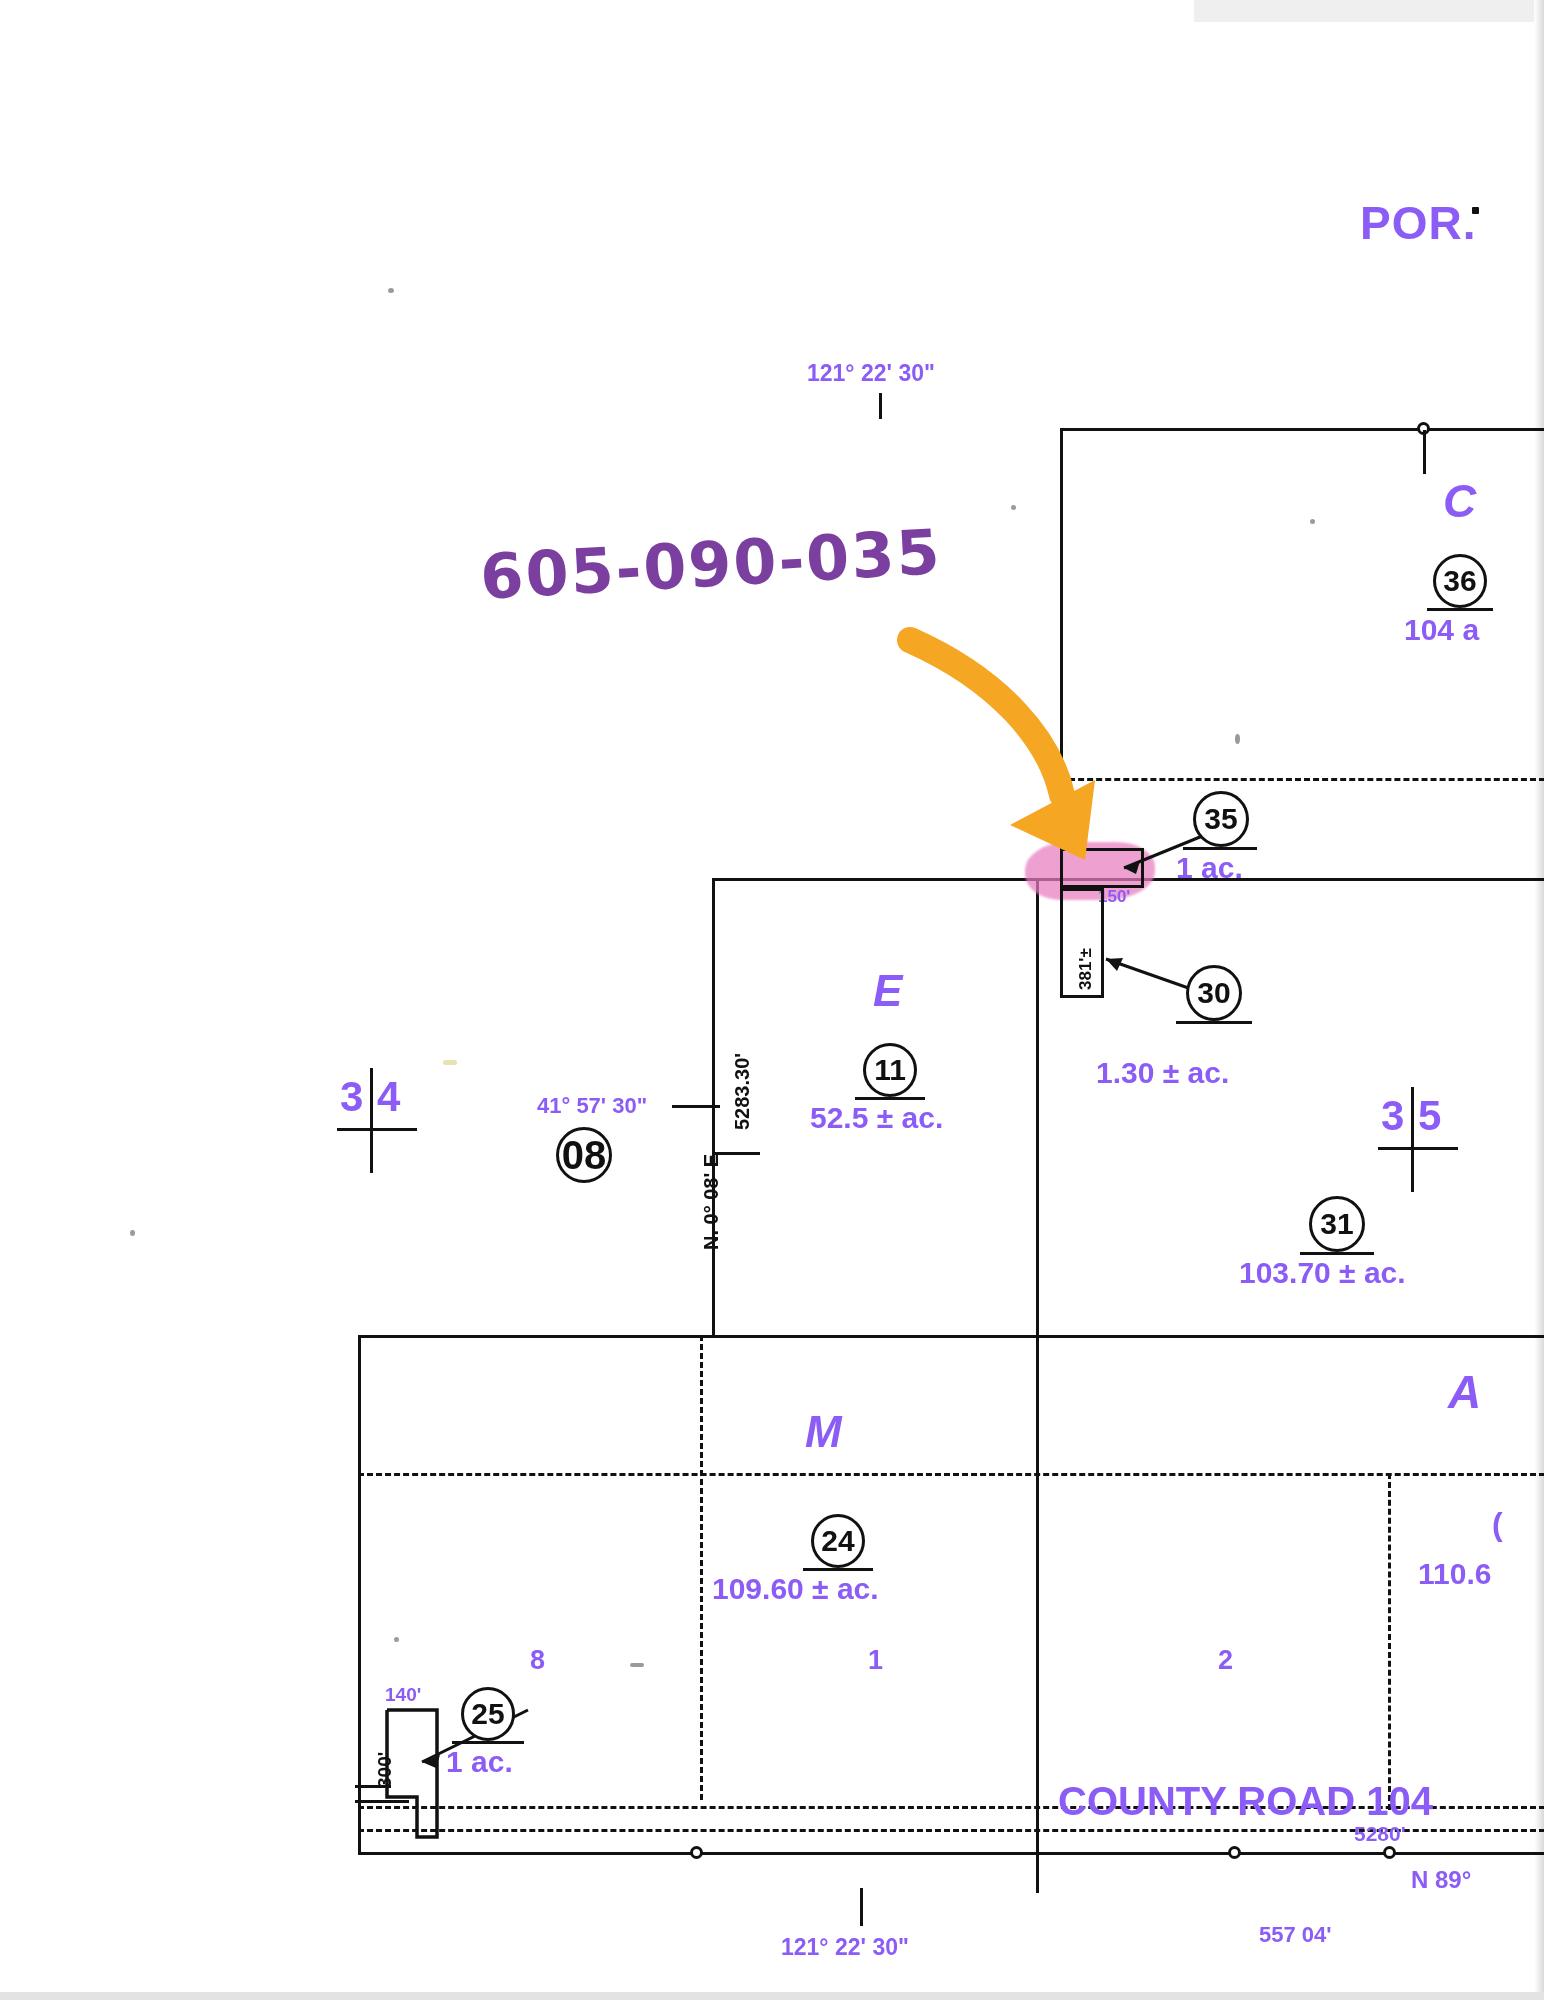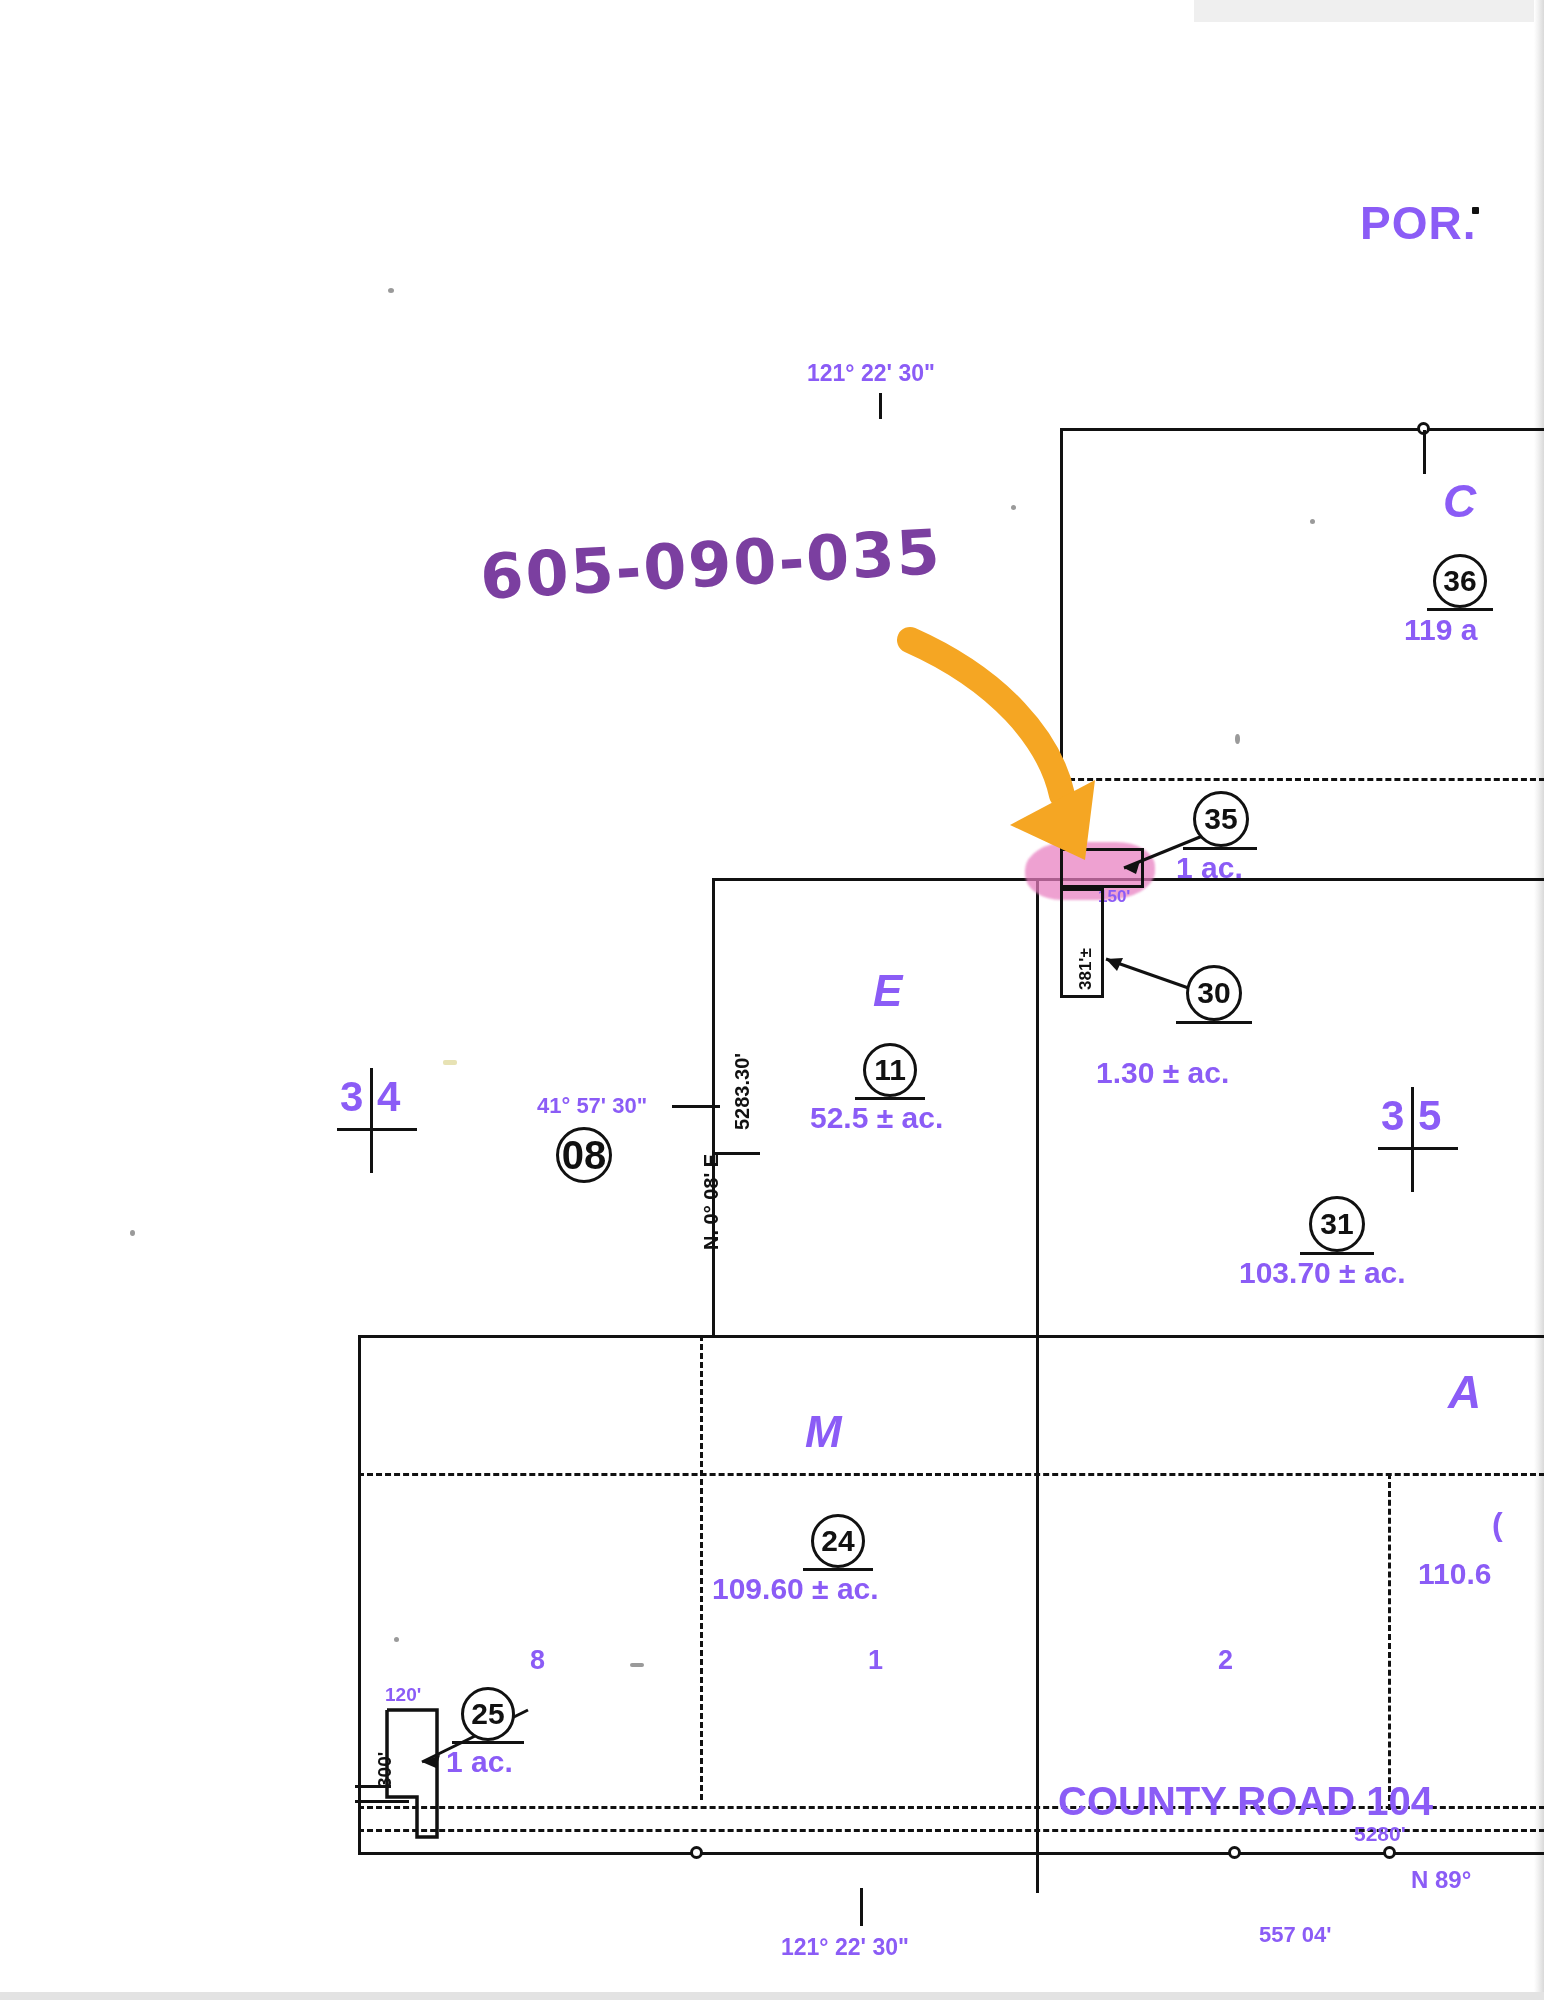--- a/index.html
+++ b/index.html
@@ -205,21 +205,21 @@
   <div class="monument" style="left:1228px; top:1846px;"></div>
   <div class="monument" style="left:1383px; top:1846px;"></div>
 
   <div class="txt" style="left:1259px; top:1922px; font-size:22px;text-align:right;">557 04'</div>
   <div class="txt" style="left:1354px; top:1822px; font-size:21px;">5280'</div>
   <div class="txt" style="left:1411px; top:1866px; font-size:24px;">N  89°</div>
 
   <div class="txt ital" style="left:1443px; top:474px; font-size:46px;">C</div>
   <div class="pnum" style="left:1433px; top:554px; width:54px; height:54px; font-size:30px;">36</div>
   <div class="pnum-underline" style="left:1427px; top:608px; width:66px;"></div>
-  <div class="txt" style="left:1404px; top:613px; font-size:30px;">119 a</div>
+  <div class="txt" style="left:1404px; top:613px; font-size:30px;">104 a</div>
 
   <div class="highlight-pink" style="left:1025px; top:842px; width:130px; height:58px;"></div>
   <div class="small-rect" style="left:1060px; top:848px; width:84px; height:40px;"></div>
 
   <svg class="spec" style="left:1100px; top:820px; width:130px; height:70px; overflow:visible;">
     <line x1="122" y1="8" x2="24" y2="48" stroke="#111" stroke-width="3"></line>
     <polygon points="24,48 40,41 36,54" fill="#111"></polygon>
   </svg>
 
   <div class="pnum" style="left:1193px; top:791px; width:56px; height:56px; font-size:30px;">35</div>
@@ -275,21 +275,21 @@
   <div class="pnum-underline" style="left:803px; top:1568px; width:70px;"></div>
   <div class="txt" style="left:712px; top:1572px; font-size:30px;">109.60 ± ac.</div>
 
   <div class="txt" style="left:1492px; top:1506px; font-size:32px;">(</div>
   <div class="txt" style="left:1418px; top:1557px; font-size:30px;">110.6</div>
 
   <div class="txt" style="left:530px; top:1645px; font-size:27px;">8</div>
   <div class="txt" style="left:868px; top:1645px; font-size:27px;">1</div>
   <div class="txt" style="left:1218px; top:1645px; font-size:27px;">2</div>
 
-  <div class="txt" style="left:385px; top:1684px; font-size:19px;">120'</div>
+  <div class="txt" style="left:385px; top:1684px; font-size:19px;">140'</div>
   <div class="vert-txt" style="left:374px; top:1788px; font-size:19px;">300'</div>
 
   <svg class="spec" style="left:385px; top:1707px; width:120px; height:140px; overflow:visible;">
     <polyline points="2,3 52,3 52,130 32,130 32,90 2,90 2,3" fill="none" stroke="#111" stroke-width="3.5"></polyline>
   </svg>
 
   <div class="line hline" style="left:355px; top:1785px; width:36px;"></div>
   <div class="line hline" style="left:355px; top:1800px; width:54px;"></div>
 
   <svg class="spec" style="left:400px; top:1700px; width:140px; height:90px; overflow:visible;">

